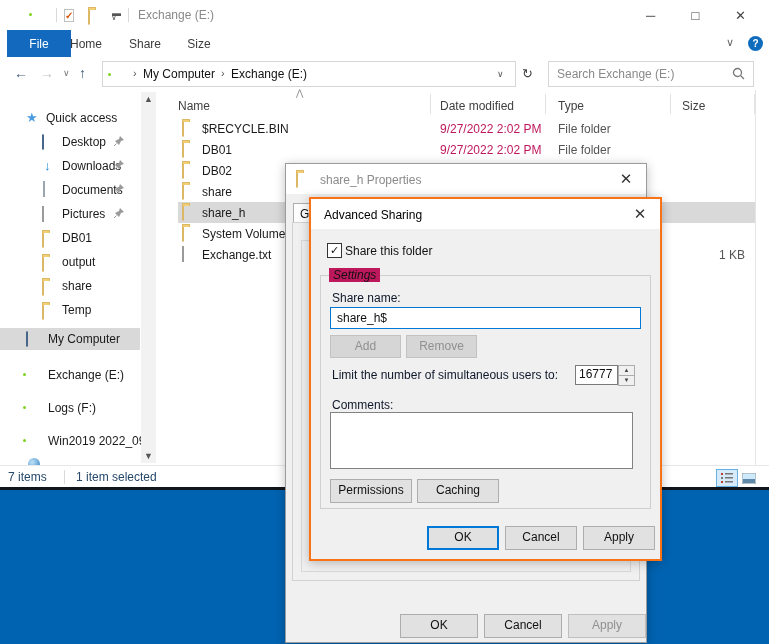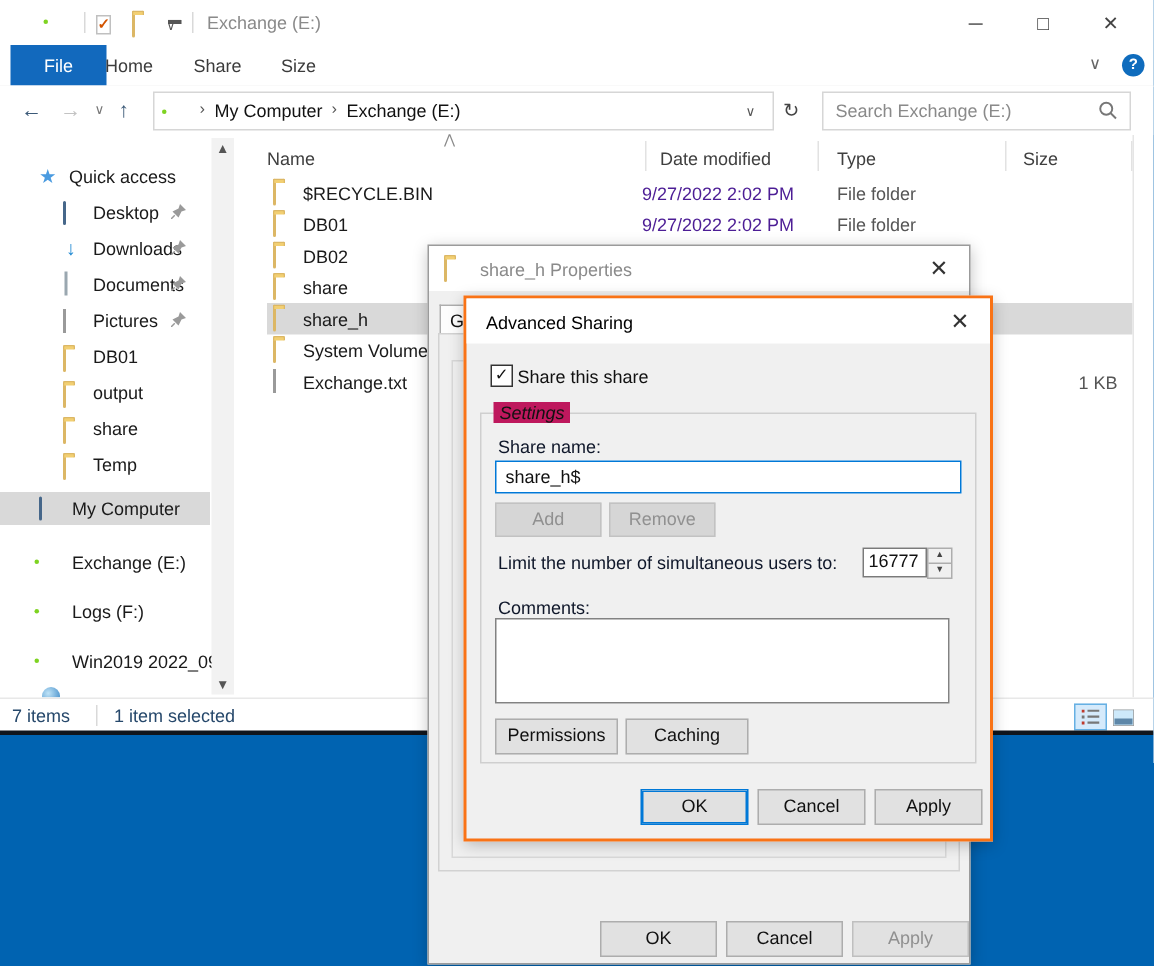--- a/index.html
+++ b/index.html
@@ -65,21 +65,21 @@
   .fl-head{position:absolute;left:0;top:0;width:100%;height:28px;color:#3f3f3f;}
   .fl-head .sep{position:absolute;top:4px;width:1px;height:20px;background:#e2e2e2;}
   .fl-head .hlbl{position:absolute;top:9px;}
   .sort-chevron{position:absolute;left:136px;top:-2px;color:#8a8a8a;font-size:9px;}
   .fl-rows{position:absolute;left:0;top:28px;width:100%;}
   .fl-row{position:relative;height:21px;}
   .fl-row .hl{position:absolute;left:18px;top:0;width:577px;height:21px;background:#d9d9d9;}
   .fl-row .cell{position:absolute;top:4px;white-space:nowrap;}
   .c-ic{left:22px;top:4px;}
   .c-name{left:42px;color:#1a1a1a;}
-  .c-date{left:268px;color:#4c1d95;text-align:right;}
+  .c-date{left:280px;color:#be185d;text-align:right;}
   .c-type{left:398px;color:#555;}
   .c-size{left:455px;width:130px;text-align:right;color:#555;}
   .fl-scroll{position:absolute;left:595px;top:0;width:1px;height:375px;background:#e5e5e5;}
 
   
   .statusbar{position:absolute;left:0;top:465px;width:769px;height:22px;background:#fff;border-top:1px solid #e8e8e8;color:#26486b;}
   .sb-div{position:absolute;top:4px;width:1px;height:14px;background:#d9d9d9;}
   .view-btn{position:absolute;top:3px;width:20px;height:16px;border:1px solid transparent;display:flex;align-items:center;justify-content:center;}
   .view-btn.active{border-color:#66b0e3;background:#d5eafb;}
 
@@ -336,21 +336,21 @@
     <div class="btn disabled" style="left:282px;top:450px;width:76px;background:#e1e1e1;border-color:#bfbfbf;">Apply</div>
   </div>
 
   <div class="dialog adv">
     <div class="dlg-title">
       <span class="t" style="left:13px;color:#000;">Advanced Sharing</span>
       <span class="dlg-x">✕</span>
     </div>
 
     <span class="chk">✓</span>
-    <span class="chk-lbl">Share this share</span>
+    <span class="chk-lbl">Share this folder</span>
 
     <div class="groupbox">
       <span class="gb-label">Settings</span>
     </div>
 
     <span class="fld-label" style="left:21px;top:92px;">Share name:</span>
     <div class="txt-input">share_h$</div>
 
     <div class="btn disabled" style="left:19px;top:136px;width:69px;height:21px;">Add</div>
     <div class="btn disabled" style="left:95px;top:136px;width:69px;height:21px;">Remove</div>

